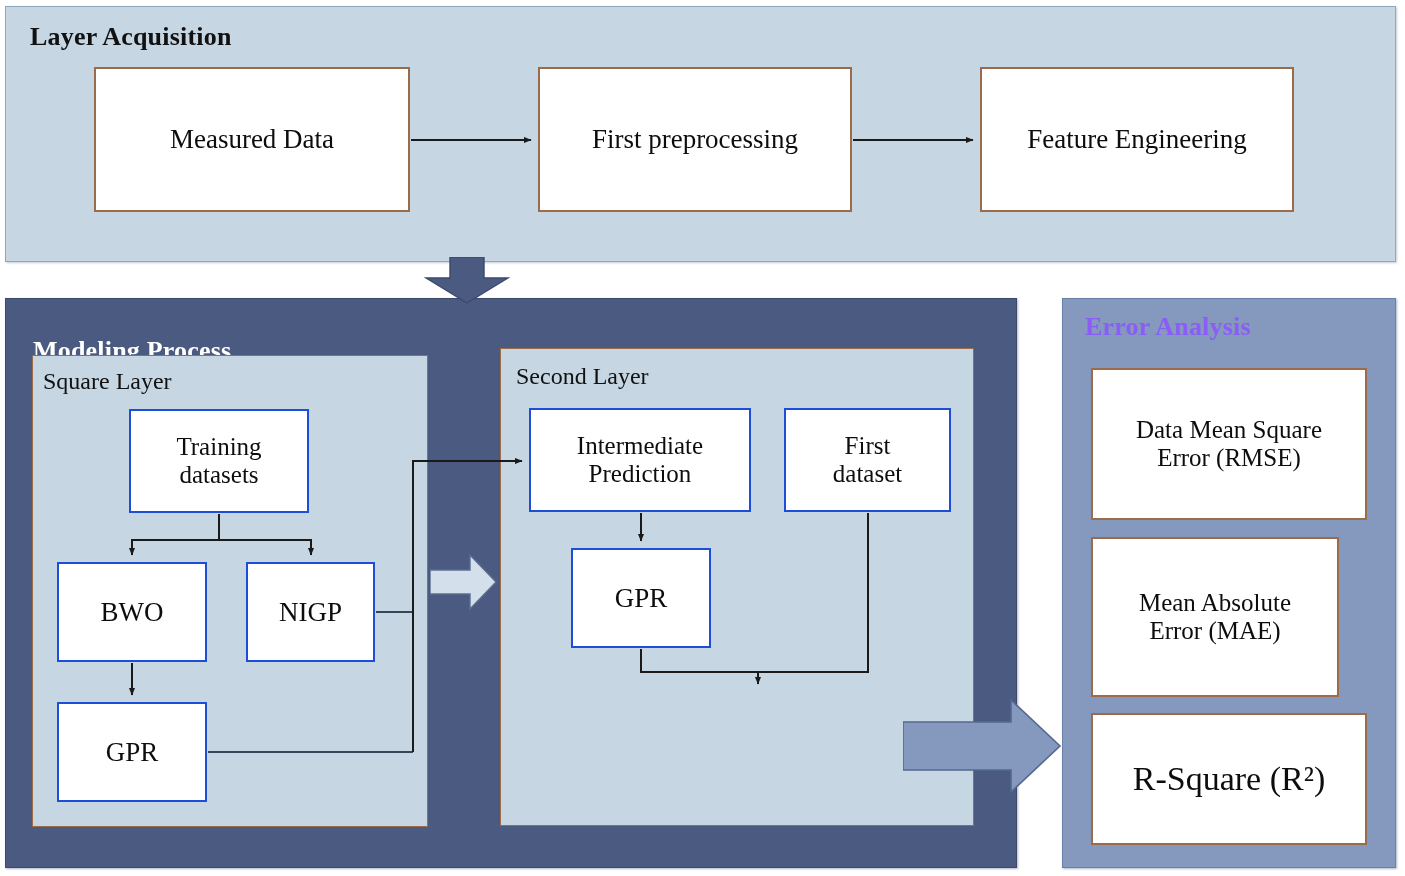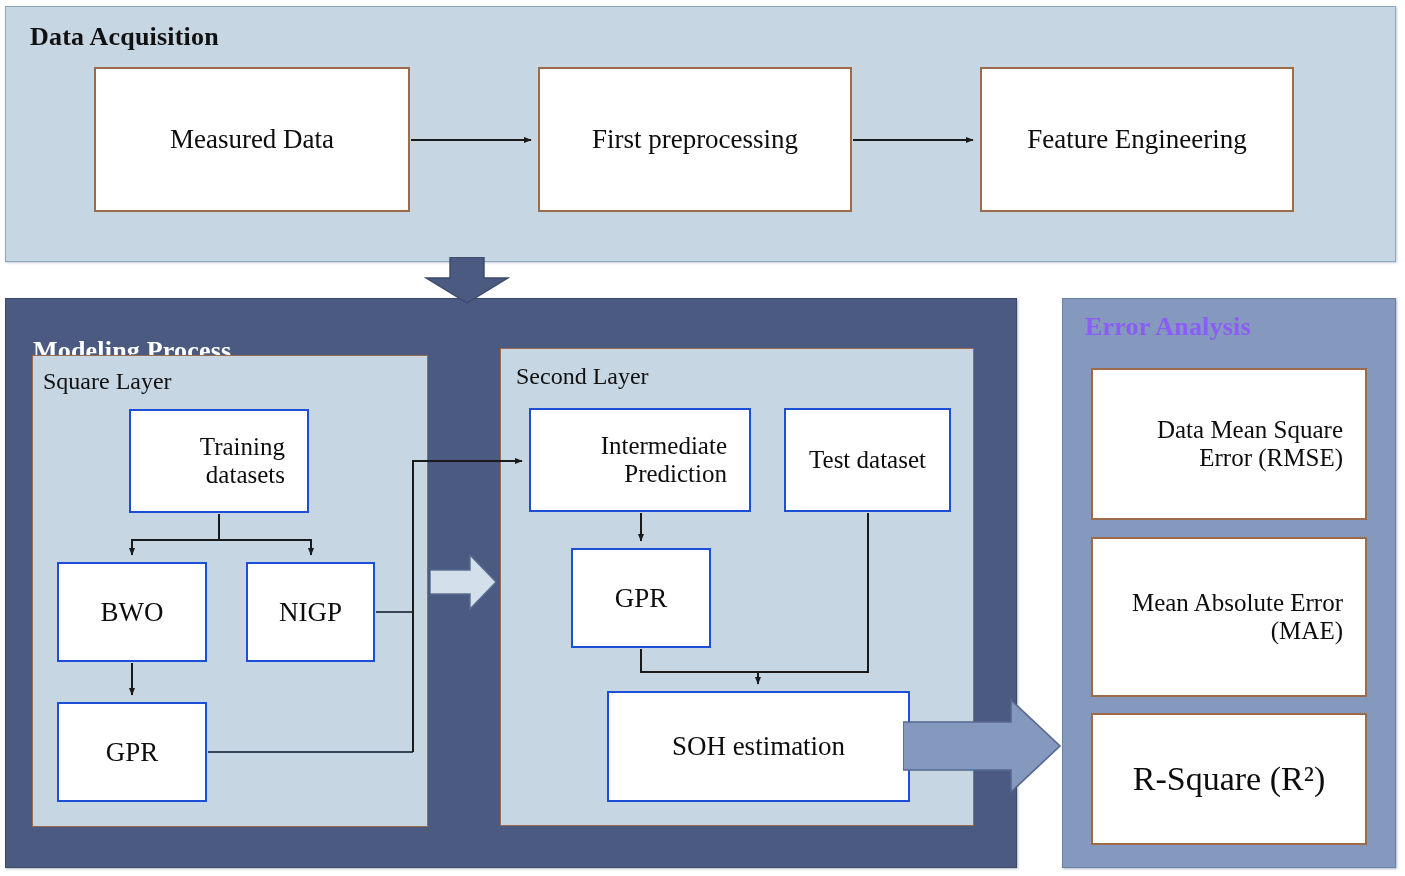--- a/index.html
+++ b/index.html
@@ -62,21 +62,21 @@
   #layer-first-title  { left: 43px;  top: 368px; }
   #layer-second-title { left: 516px; top: 363px; }
 
   
   .box {
     position: absolute;
     background: #ffffff;
     display: flex;
     align-items: center;
     justify-content: center;
-    text-align: right;
+    text-align: center;
     color: #0d0d0d;
     line-height: 1.12;
     padding: 2px 22px;
   }
   .box.tan  { border: 2px solid #9b6b4a; }
   .box.navy { border: 2px solid #1d4ed8; }
 
   
   #box-measured  { left: 94px;  top: 67px;  width: 316px; height: 145px; font-size: 27px; }
   #box-prepro    { left: 538px; top: 67px;  width: 314px; height: 145px; font-size: 27px; }
@@ -89,63 +89,62 @@
   #box-gpr1      { left: 57px;  top: 702px; width: 150px; height: 100px; font-size: 27px; }
 
   
   #box-interm    { left: 529px; top: 408px; width: 222px; height: 104px; font-size: 25px; }
   #box-test      { left: 784px; top: 408px; width: 167px; height: 104px; font-size: 25px; }
   #box-gpr2      { left: 571px; top: 548px; width: 140px; height: 100px; font-size: 27px; }
   #box-soh       { left: 607px; top: 691px; width: 303px; height: 111px; font-size: 27px; }
 
   
   #box-rmse      { left: 1091px; top: 368px; width: 276px; height: 152px; font-size: 25px; }
-  #box-mae       { left: 1091px; top: 537px; width: 276px; height: 160px; font-size: 25px; }
+  #box-mae       { left: 1091px; top: 537px; width: 248px; height: 160px; font-size: 25px; }
   #box-r2        { left: 1091px; top: 713px; width: 276px; height: 132px; font-size: 34px; }
 
   
   #wires {
     position: absolute; left: 0; top: 0;
     width: 1405px; height: 876px;
     pointer-events: none;
   }
 
   
   .blockarrow { position: absolute; }
 </style>
 </head>
 <body>
 
 <div id="stage">
 
   <div class="panel" id="panel-acq"></div>
-  <div class="panel-title" id="title-acq">Data Acquisition</div>
+  <div class="panel-title" id="title-acq">Layer Acquisition</div>
 
   <div class="box tan" id="box-measured">Measured Data</div>
   <div class="box tan" id="box-prepro">First preprocessing</div>
   <div class="box tan" id="box-feature">Feature Engineering</div>
 
   <div class="panel" id="panel-model"></div>
   <div class="panel-title" id="title-model">Modeling Process</div>
 
   <div class="layer" id="layer-first"></div>
   <div class="layer-title" id="layer-first-title">Square Layer</div>
 
   <div class="layer" id="layer-second"></div>
   <div class="layer-title" id="layer-second-title">Second Layer</div>
 
   <div class="box navy" id="box-training">Training datasets</div>
   <div class="box navy" id="box-bwo">BWO</div>
   <div class="box navy" id="box-nigp">NIGP</div>
   <div class="box navy" id="box-gpr1">GPR</div>
 
   <div class="box navy" id="box-interm">Intermediate Prediction</div>
-  <div class="box navy" id="box-test">Test dataset</div>
+  <div class="box navy" id="box-test">First dataset</div>
   <div class="box navy" id="box-gpr2">GPR</div>
-  <div class="box navy" id="box-soh">SOH estimation</div>
 
   <div class="panel" id="panel-error"></div>
   <div class="panel-title" id="title-error">Error Analysis</div>
 
   <div class="box tan" id="box-rmse">Data Mean Square Error (RMSE)</div>
   <div class="box tan" id="box-mae">Mean Absolute Error (MAE)</div>
   <div class="box tan" id="box-r2">R-Square (R²)</div>
 
   <svg id="wires" viewBox="0 0 1405 876">
     <defs>

